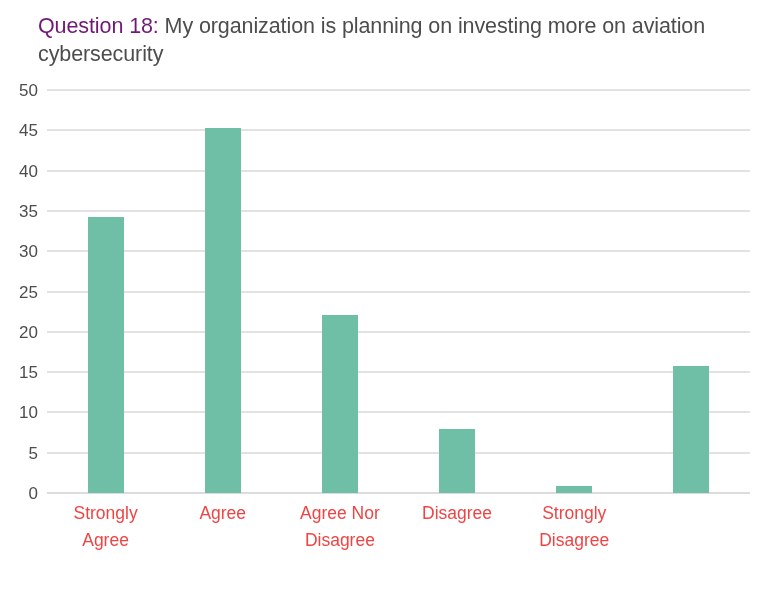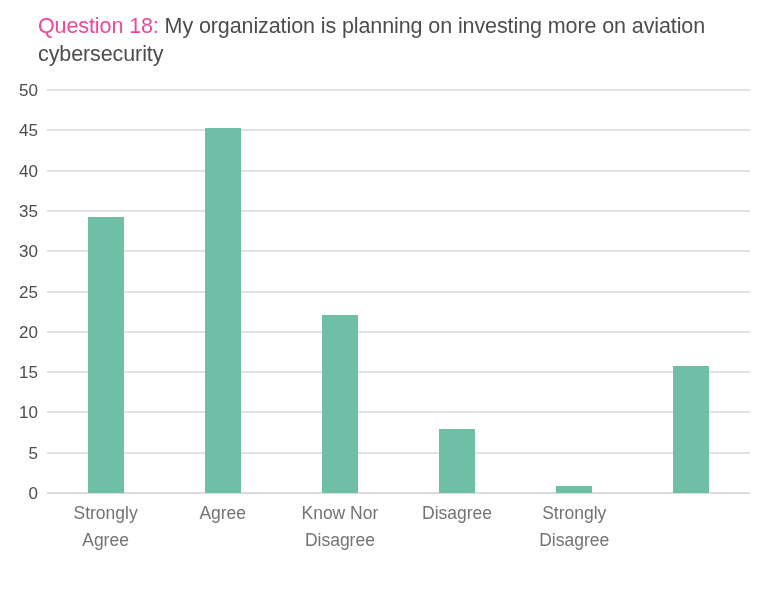--- a/index.html
+++ b/index.html
@@ -27,21 +27,21 @@
     position: absolute;
     left: 38px;
     top: 12px;
     width: 700px;
     font-size: 21.5px;
     line-height: 28px;
     color: #4a4a4a;
     letter-spacing: -0.1px;
   }
   #chart-title .q-prefix {
-    color: #ec4899;
+    color: #701a75;
   }
   #chart-title .q-text {
     color: #4d4d4d;
   }
 
   
   #plot-area {
     position: absolute;
     left: 47px;
     top: 90px;
@@ -102,21 +102,21 @@
     top: 500px;
     width: 703px;
     height: 95px;
   }
   .xtick-label {
     position: absolute;
     top: 0;
     text-align: center;
     font-size: 17.5px;
     line-height: 27px;
-    color: #737373;
+    color: #ef4444;
     transform: translateX(-50%);
     width: 150px;
   }
 </style>
 </head>
 <body>
 
 <div id="chart-figure">
 
   <div id="chart-title">
@@ -162,21 +162,21 @@
 
   <div id="x-labels">
       <div class="xtick-label" style="left: 58.5833px;">
         <div>Strongly</div>
         <div>Agree</div>
       </div>
       <div class="xtick-label" style="left: 175.75px;">
         <div>Agree</div>
       </div>
       <div class="xtick-label" style="left: 292.917px;">
-        <div>Know Nor</div>
+        <div>Agree Nor</div>
         <div>Disagree</div>
       </div>
       <div class="xtick-label" style="left: 410.083px;">
         <div>Disagree</div>
       </div>
       <div class="xtick-label" style="left: 527.25px;">
         <div>Strongly</div>
         <div>Disagree</div>
       </div>
       <div class="xtick-label" style="left: 644.417px;">

